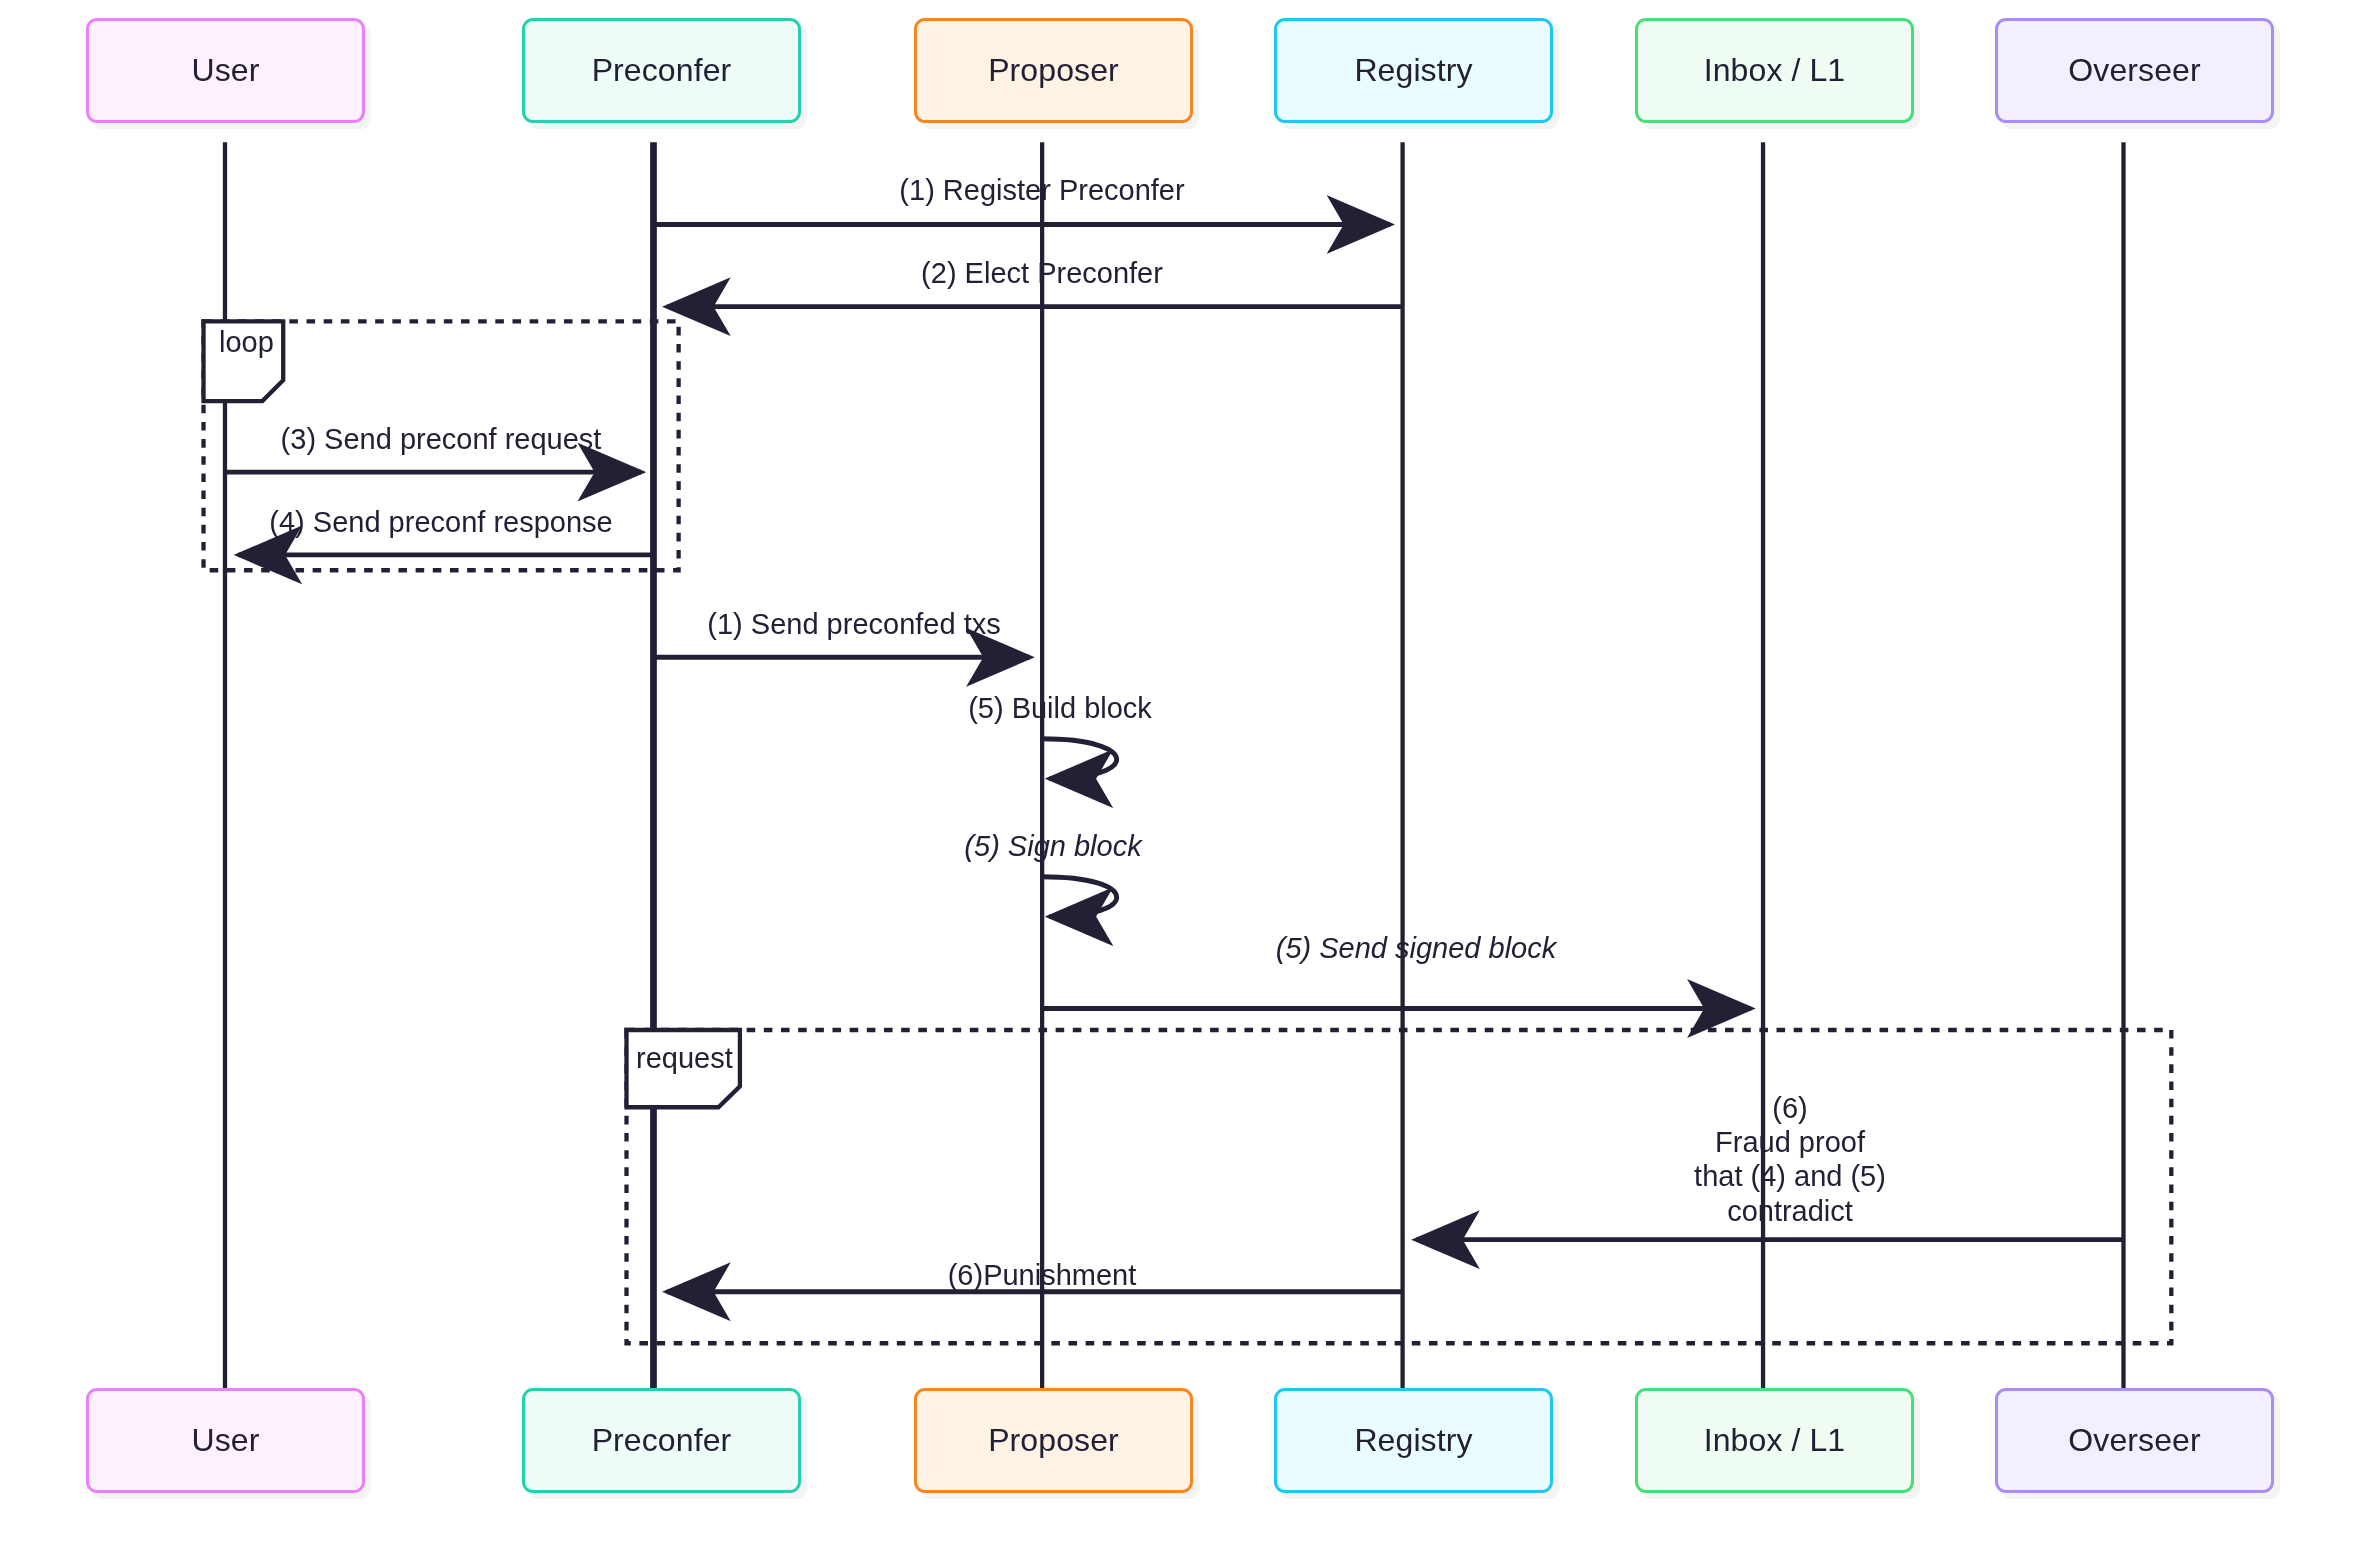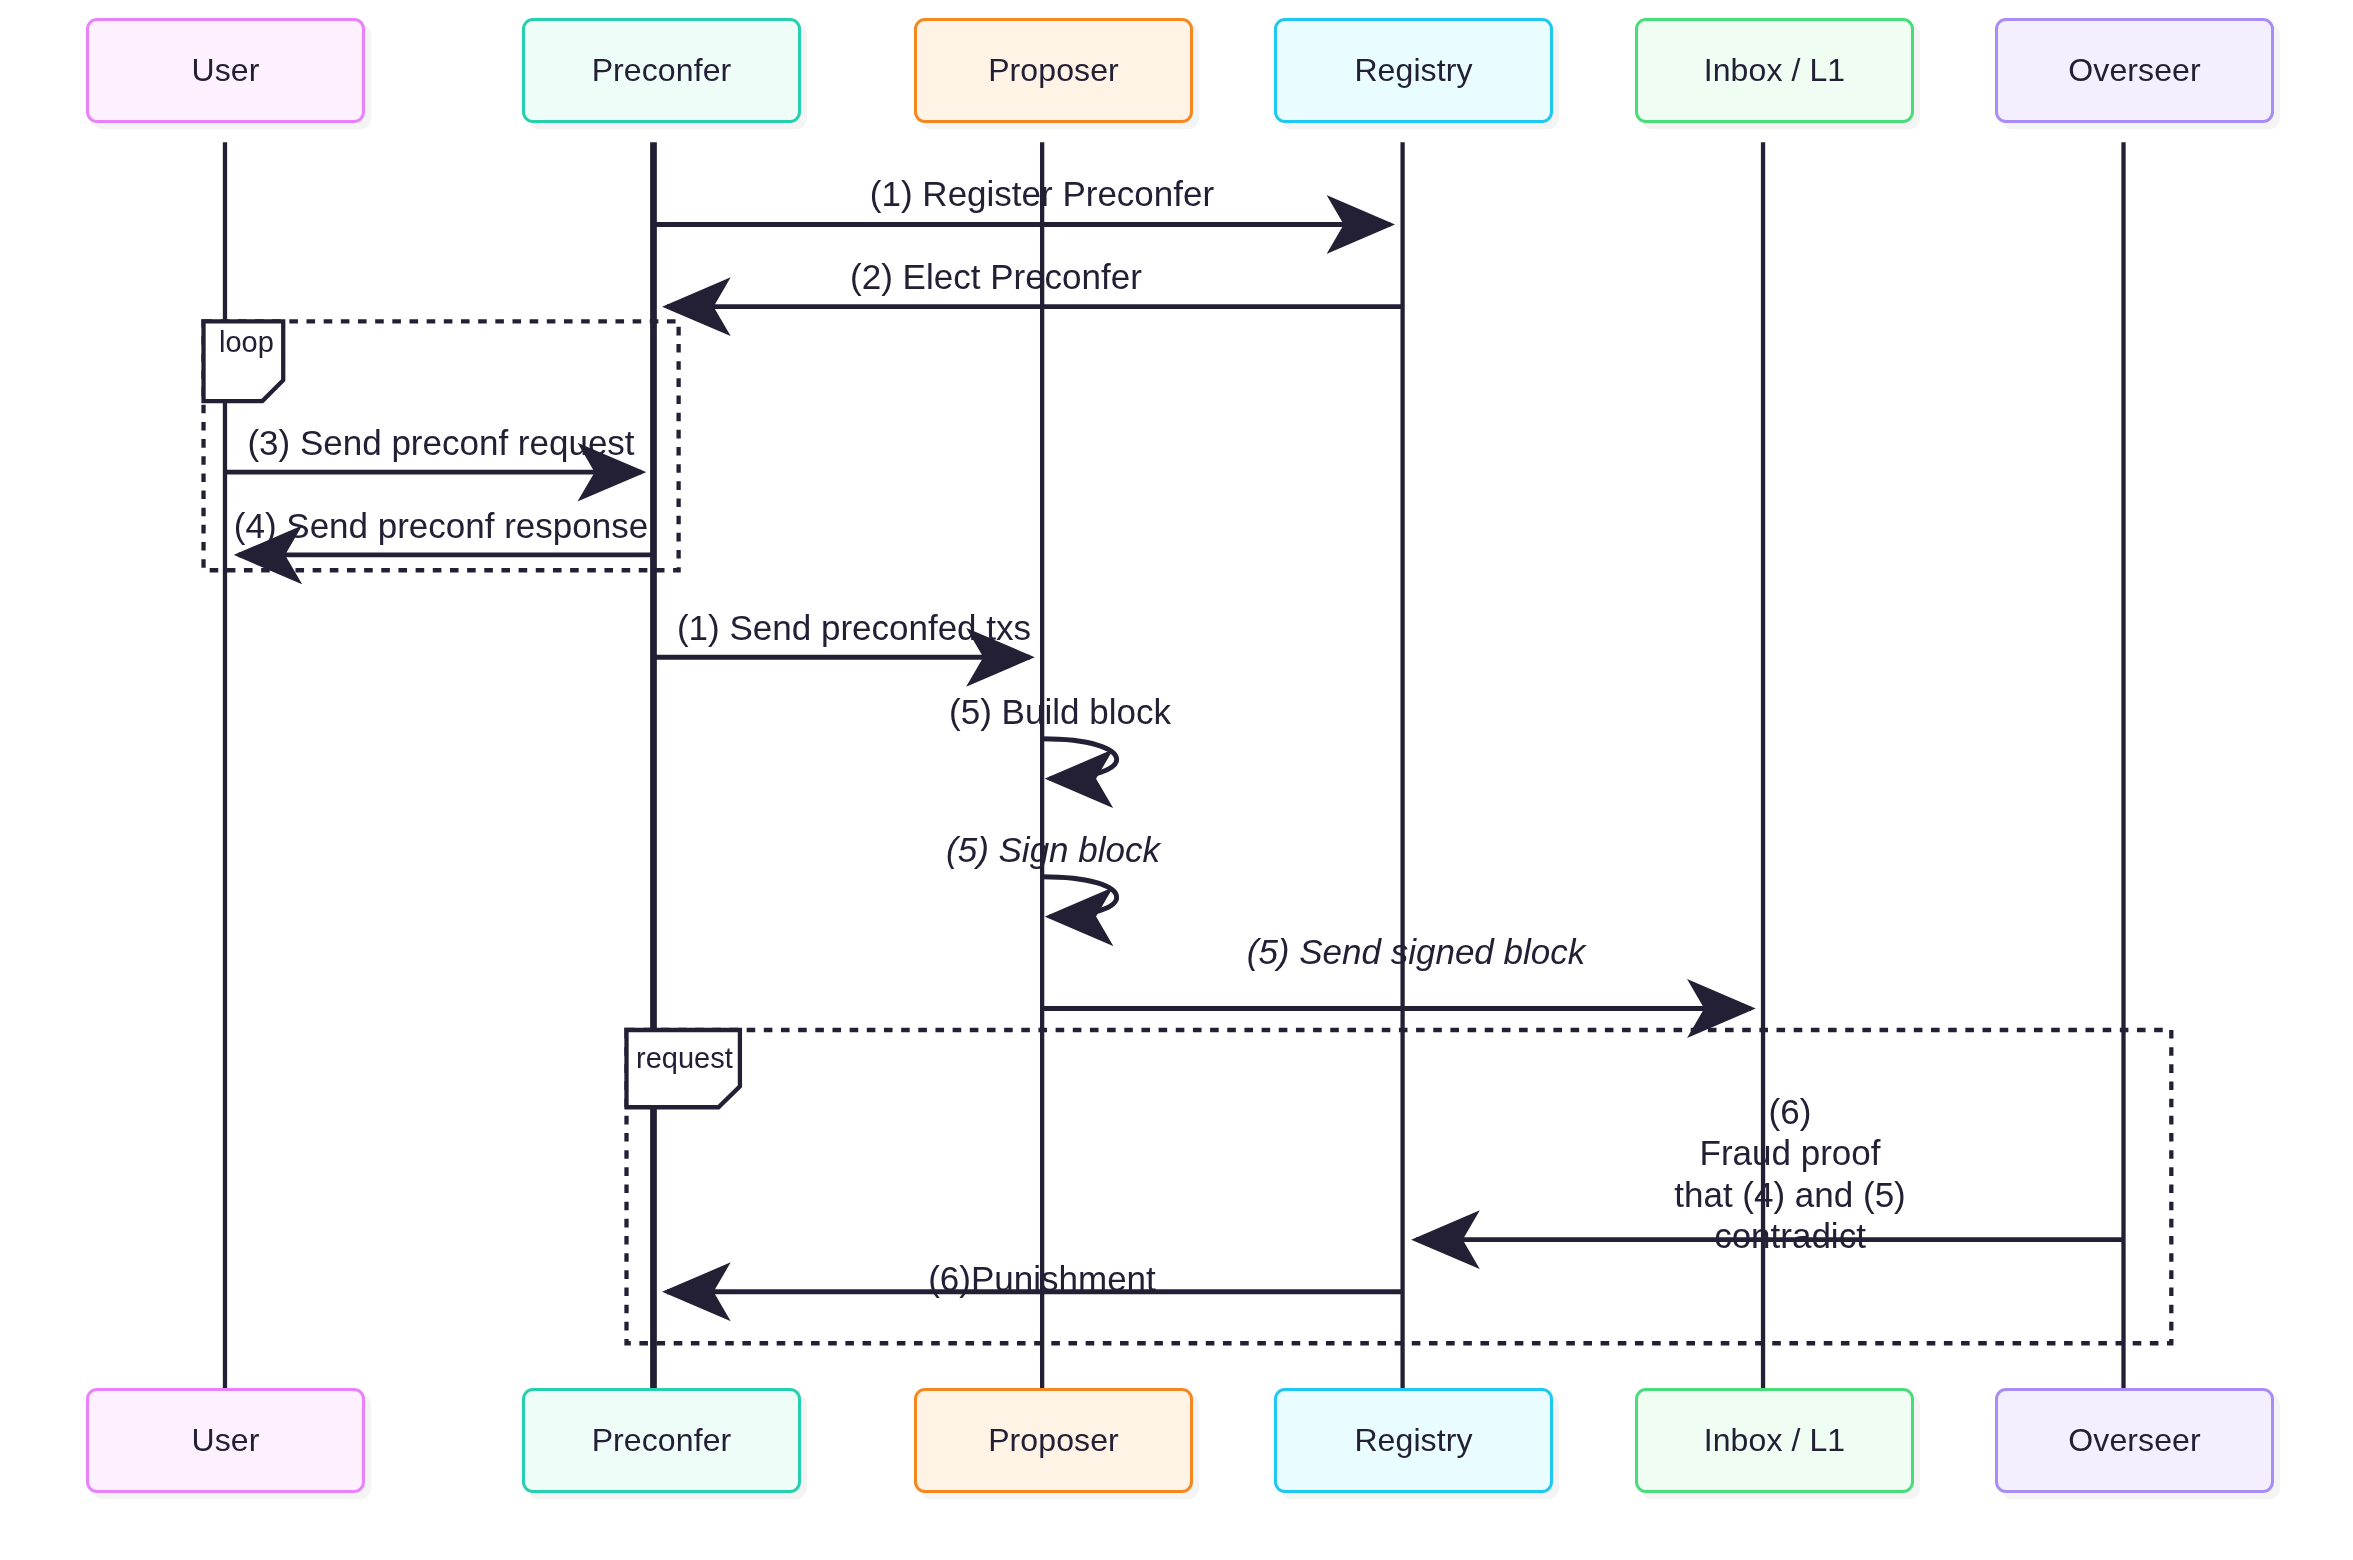--- a/index.html
+++ b/index.html
@@ -38,21 +38,21 @@
   }
   .actor-label {
     font-size: 32px;
     color: #232036;
     font-family: "Liberation Sans", sans-serif;
     letter-spacing: 0.1px;
     white-space: nowrap;
   }
   .msg-label {
     position: absolute;
-    font-size: 35px;
+    font-size: 29px;
     color: #232036;
     font-family: "Liberation Sans", sans-serif;
     white-space: nowrap;
     transform: translateX(-50%);
     line-height: 1.18;
     text-align: center;
   }
   .msg-label.multiline {
     white-space: normal;
     width: 319px;
@@ -157,21 +157,21 @@
     <span class="actor-label">Inbox / L1</span>
   </div>
   <div class="actor-box" style="left: 1995px; top: 1388px; width: 279px; height: 105px; border-color: rgb(169, 140, 245); background: rgb(244, 239, 255);">
     <span class="actor-label">Overseer</span>
   </div>
 
   <div class="frag-label" style="left:219px; top:326px;">loop</div>
   <div class="frag-label" style="left:636px; top:1042px;">request</div>
 
   <div class="msg-label" style="left:1042px; top:173px;">(1) Register Preconfer</div>
-  <div class="msg-label" style="left:996px; top:256px;">(2) Elect Preconfer</div>
+  <div class="msg-label" style="left:1042px; top:256px;">(2) Elect Preconfer</div>
   <div class="msg-label" style="left:441px; top:422px;">(3) Send preconf request</div>
   <div class="msg-label" style="left:441px; top:505px;">(4) Send preconf response</div>
   <div class="msg-label" style="left:854px; top:607px;">(1) Send preconfed txs</div>
   <div class="msg-label" style="left:1060px; top:691px;">(5) Build block</div>
   <div class="msg-label" style="left:1053px; top:829px;font-style:italic;">(5) Sign block</div>
   <div class="msg-label" style="left:1416px; top:931px;font-style:italic;">(5) Send signed block</div>
   <div class="msg-label multiline" style="left: 1790px; top: 1091px; white-space: pre-line;">(6)
 Fraud proof
 that (4) and (5)
 contradict</div>

